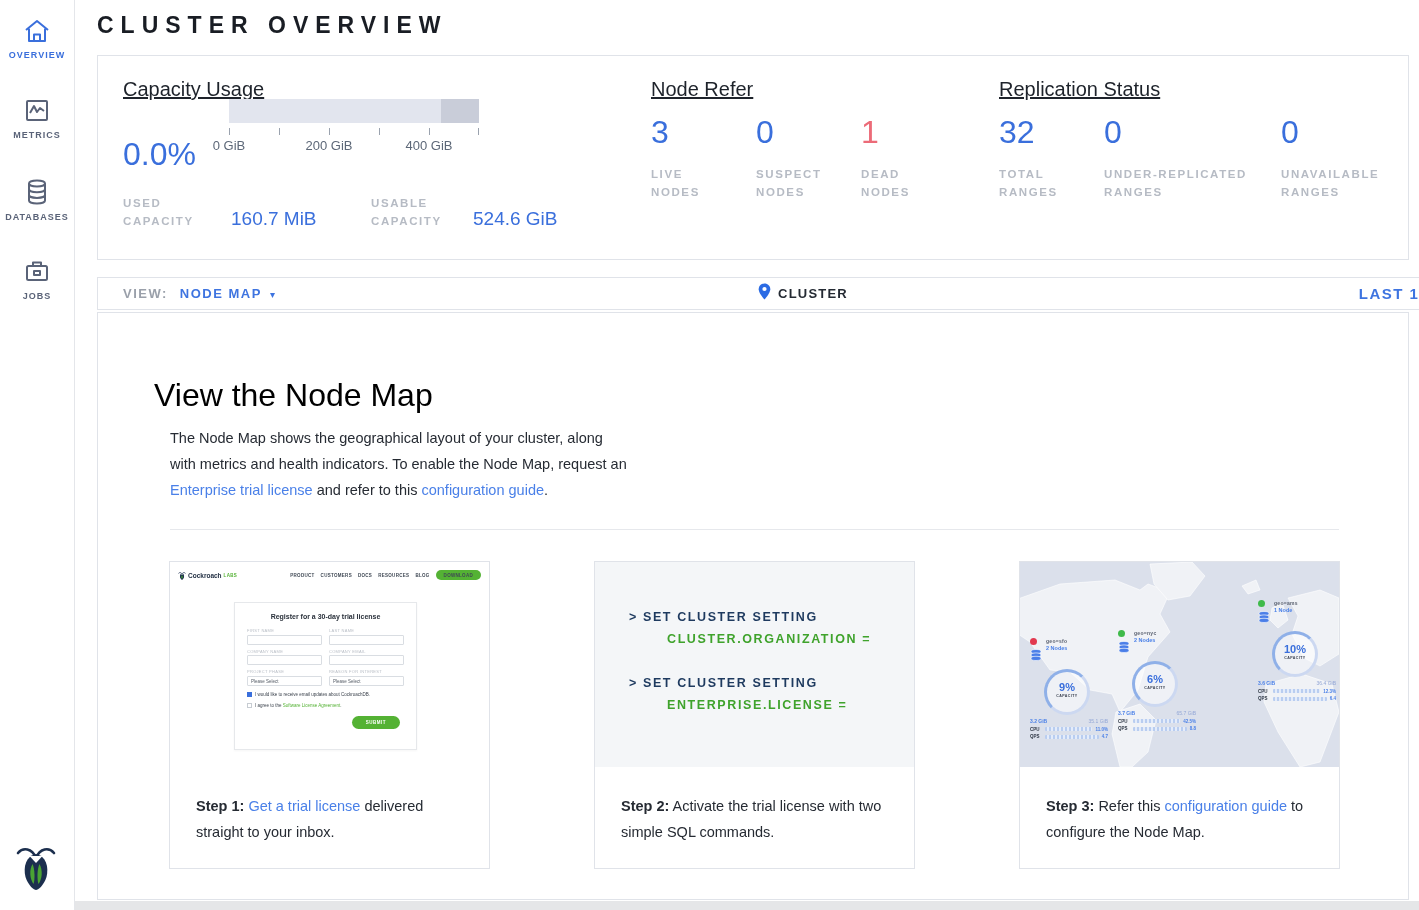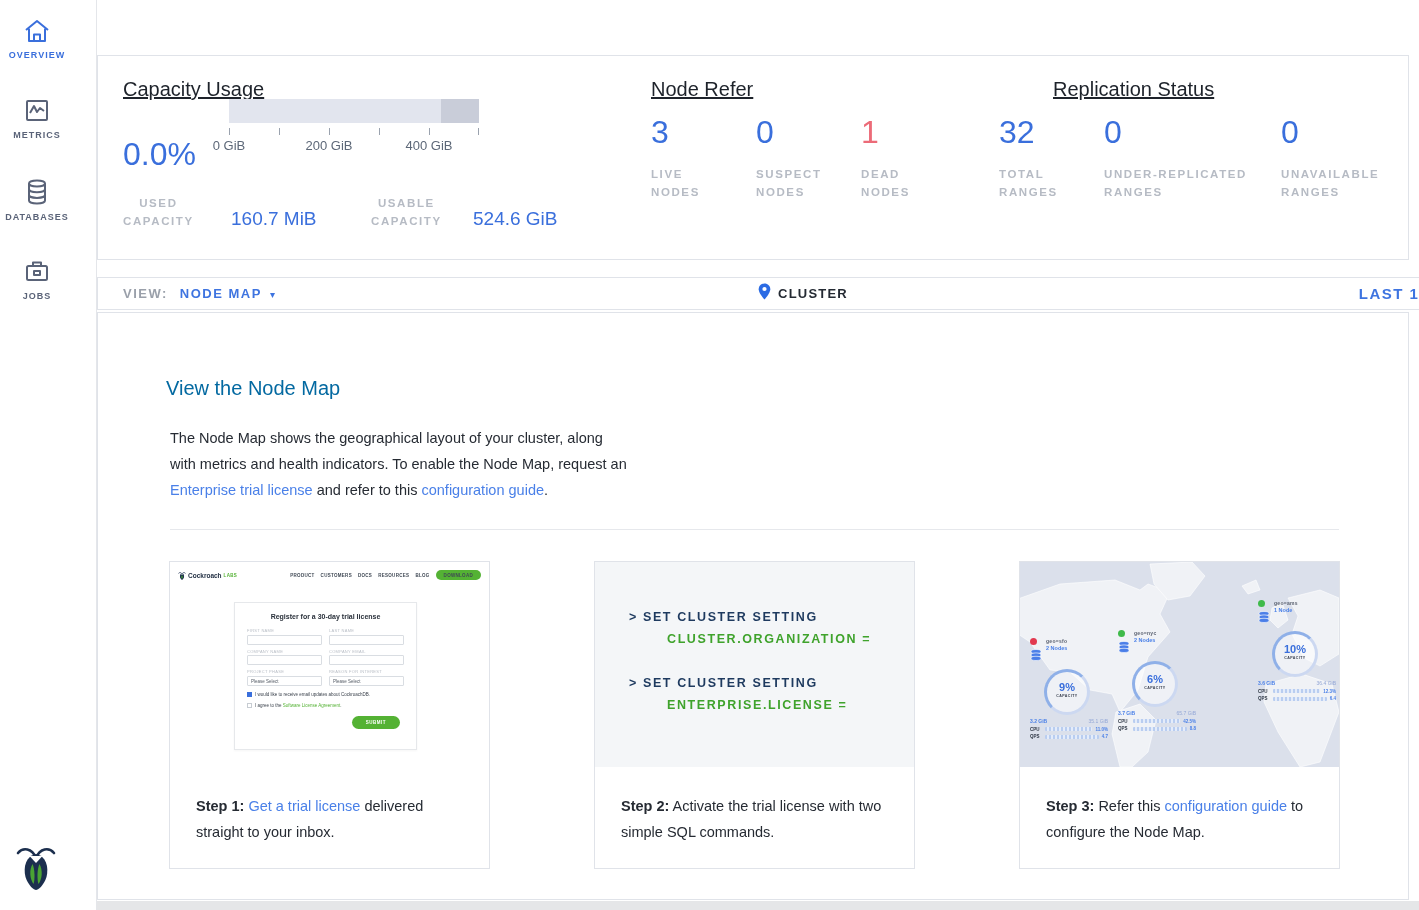--- a/index.html
+++ b/index.html
@@ -1,35 +1,35 @@
 <!DOCTYPE html>
 <html><head>
 <meta charset="utf-8">
 <style>
   * { margin:0; padding:0; box-sizing:border-box; }
   html,body { width:1419px; height:910px; background:#fff; font-family:"Liberation Sans","DejaVu Sans",sans-serif; color:#21262e; overflow:hidden; }
   .page { position:relative; width:1419px; height:910px; background:#fff; }
 
   
-  .sidebar { position:absolute; left:0; top:0; width:97px; height:910px; background:#fff; border-right:1px solid #e4e6ea; z-index:5; }
+  .sidebar { position:absolute; left:0; top:0; width:75px; height:910px; background:#fff; border-right:1px solid #e4e6ea; z-index:5; }
   .side-item { position:absolute; left:0; width:74px; text-align:center; cursor:pointer; }
   .side-item .lbl { display:block; margin-top:6px; font-size:9px; font-weight:bold; letter-spacing:1px; color:#5a6378; }
   .side-item.active .lbl { color:#3a6fdc; }
   .side-item svg { display:block; margin:0 auto; }
   .side-logo { position:absolute; left:14px; bottom:14px; }
 
   
   .page-title { position:absolute; left:97px; top:12px; font-size:23px; font-weight:bold; letter-spacing:7px; color:#191d24; }
 
   
   .card { background:#fff; border:1px solid #e0e3e9; }
   .summary { position:absolute; left:97px; top:55px; width:1312px; height:205px; }
   .sec-title { position:absolute; font-size:20px; font-weight:500; color:#1e232b;text-decoration:underline; }
   .big-num { position:absolute; font-size:32px; color:#3a6fdc; }
-  .cap-label { position:absolute; font-size:11.5px; font-weight:bold; letter-spacing:1.6px; color:#b6bbc4; line-height:18px;text-align:center; }
+  .cap-label { position:absolute; font-size:11.5px; font-weight:bold; letter-spacing:1.6px; color:#b6bbc4; line-height:18px; }
   .cap-label span { display:block; }
   .cap-value { position:absolute; font-size:19px; color:#3a6fdc; }
 
   .cap-bar { position:absolute; left:131px; top:43px; width:250px; height:24px; }
   .cap-bar .seg-light { position:absolute; left:0; top:0; height:24px; width:212px; background:#e2e5ee; }
   .cap-bar .seg-dark { position:absolute; left:212px; top:0; height:24px; width:38px; background:#c9cdd9; }
   .cap-axis { position:absolute; left:131px; top:72px; width:250px; height:8px; }
   .cap-axis i { position:absolute; top:0; width:1px; height:7px; background:#9aa2ae; }
   .cap-ticklbl { position:absolute; top:82px; transform:translateX(-50%); font-size:13px; color:#5d6878; white-space:nowrap; }
 
@@ -45,21 +45,21 @@
   .vb-center { position:absolute; left:0; right:0; display:flex; justify-content:center; align-items:center; }
   .vb-right { position:absolute; right:28px; display:flex; align-items:center; }
   .vb-label { font-size:13px; font-weight:bold; letter-spacing:1.5px; color:#9aa0aa; }
   .vb-value { margin-left:12px; font-size:13px; font-weight:bold; letter-spacing:1.5px; color:#3e74e0; cursor:pointer; }
   .caret { margin-left:8px; font-size:10px; color:#3e74e0; }
   .vb-cluster { font-size:13px; font-weight:bold; letter-spacing:1.2px; color:#242a33; margin-left:7px; }
   .vb-time { font-size:15px; font-weight:bold; letter-spacing:1.5px; color:#3e74e0; cursor:pointer; }
 
   
   .main-panel { position:absolute; left:97px; top:312px; width:1312px; height:588px; }
-  .nm-title { position:absolute; left:68px; top:64px; font-size:20px; font-weight:500; color:#0369a1; }
+  .nm-title { position:absolute; left:56px; top:64px; font-size:32px; font-weight:500; color:#000000; }
   .nm-desc { position:absolute; left:72px; top:112px; width:460px; font-size:14.5px; line-height:26px; color:#262b33; }
   a.link { color:#4a80e8; text-decoration:none; cursor:pointer; }
   .trial-btn { position:absolute; left:930px; top:69px; width:312px; height:42px; background:#fff; border:1px solid #d5d9e0; border-radius:4px; font-size:14px; font-weight:bold; letter-spacing:1.2px; color:#4a80e8; cursor:pointer; font-family:inherit; }
   .divider { position:absolute; left:72px; top:216px; width:1169px; height:1px; background:#e6e8ec; }
 
   .step-card { position:absolute; top:248px; width:321px; height:308px; border:1px solid #e0e3e9; background:#fff; }
   .step-card .img { position:relative; width:319px; height:205px; overflow:hidden; }
   .step-caption { padding:26px 26px 0 26px; font-size:14.5px; line-height:26px; color:#262b33; }
   .step-caption b { font-weight:bold; }
 
@@ -167,20 +167,21 @@
         <path d="M22 18 C18 8, 9 7, 4 13" fill="none" stroke="#1c2f4e" stroke-width="2.6" stroke-linecap="round"></path>
         <path d="M22 18 C26 8, 35 7, 40 13" fill="none" stroke="#1c2f4e" stroke-width="2.6" stroke-linecap="round"></path>
         <path d="M22 14 C12 16, 9 27, 11.5 37 C14.5 46, 20 50, 22 50 C24 50, 29.5 46, 32.5 37 C35 27, 32 16, 22 14 Z" fill="#1c2f4e"></path>
         <path d="M15.5 16 L22 23 L28.5 16 Z" fill="#fff"></path>
         <path d="M18.5 24 C15 30, 15.8 39, 19.5 44 C21 40, 21 29, 18.5 24 Z" fill="#4aa333"></path>
         <path d="M25.5 24 C29 30, 28.2 39, 24.5 44 C23 40, 23 29, 25.5 24 Z" fill="#4aa333"></path>
       </svg>
     </div>
   </div>
 
+  <div class="page-title">CLUSTER OVERVIEW</div>
 
   <div class="summary card">
 
     <div>
       <div class="sec-title" style="left:25px; top:22px">Capacity Usage</div>
       <div class="big-num" style="left:25px; top:80px">0.0%</div>
       <div class="cap-bar">
         <div class="seg-light"></div>
         <div class="seg-dark"></div>
       </div>
@@ -226,21 +227,21 @@
       <div class="stat" style="left:763px">
         <div class="v red">1</div>
         <div class="l">
             <span>DEAD</span>
             <span>NODES</span>
           </div>
       </div>
     </div>
 
     <div>
-      <div class="sec-title" style="left:955px; top:22px">Replication Status</div>
+      <div class="sec-title" style="left:901px; top:22px">Replication Status</div>
       <div class="stat" style="left:901px">
         <div class="v">32</div>
         <div class="l">
             <span>TOTAL</span>
             <span>RANGES</span>
           </div>
       </div>
       <div class="stat" style="left:1006px; width:170px">
         <div class="v">0</div>
         <div class="l">

